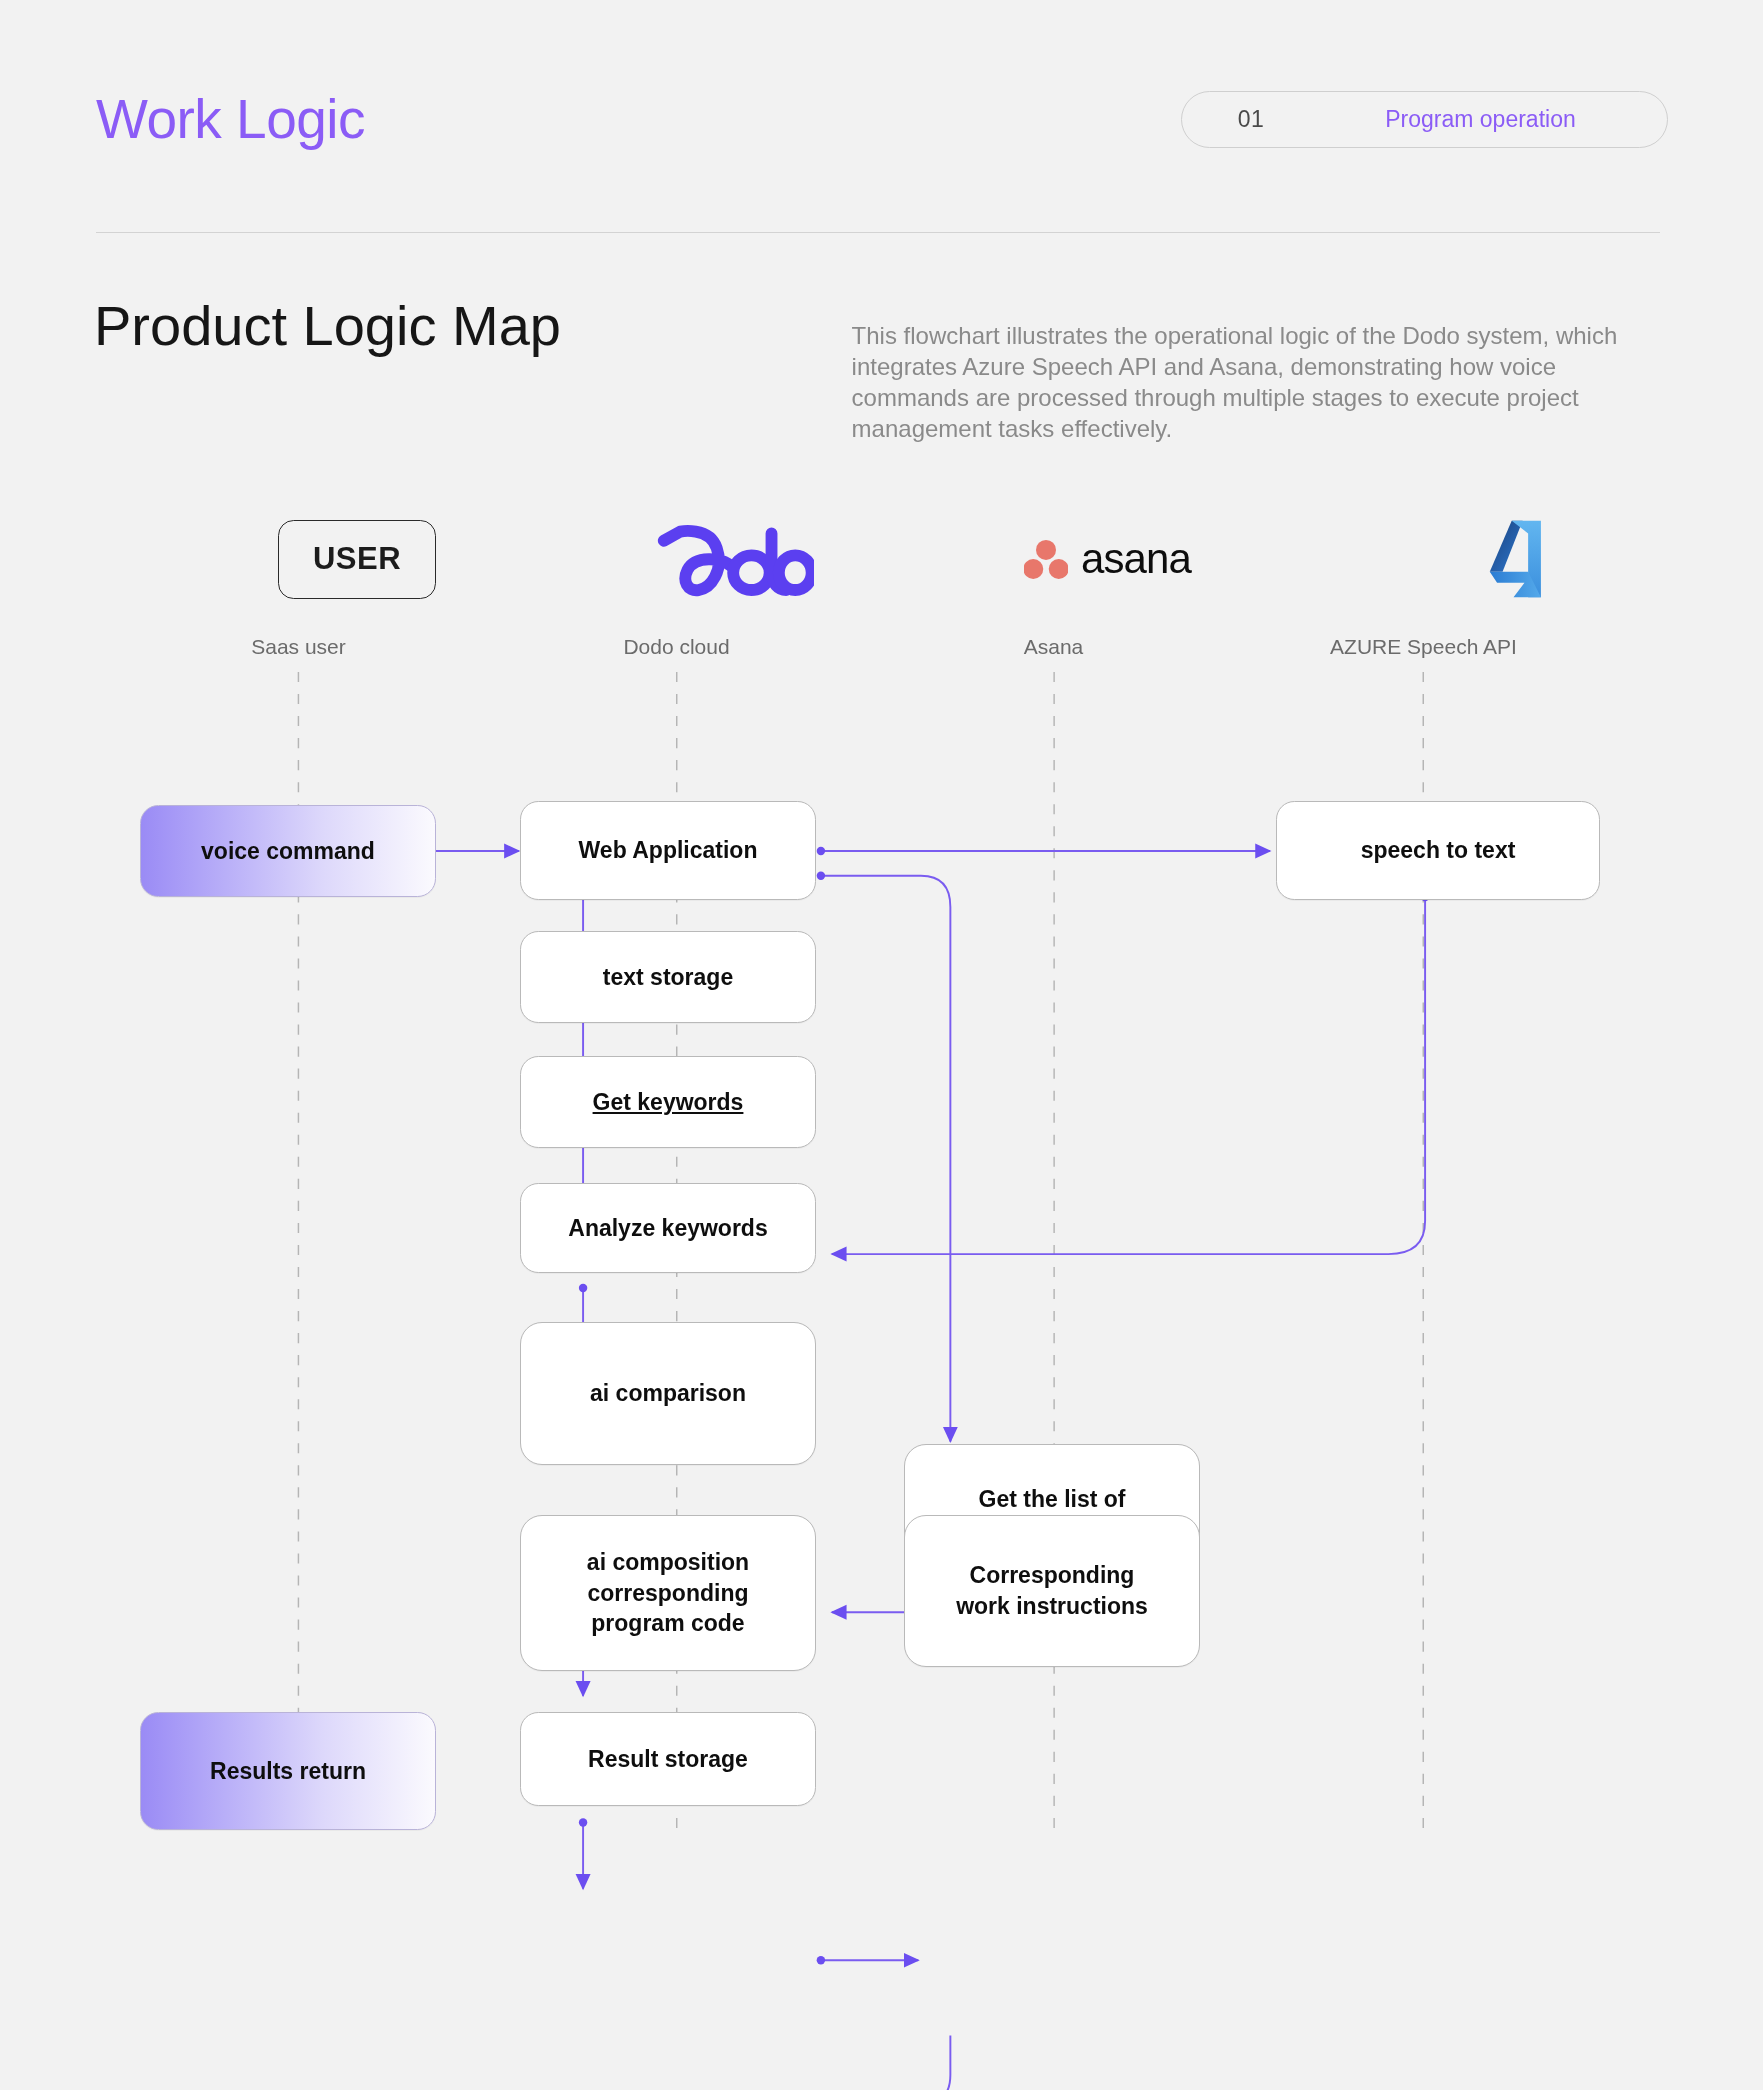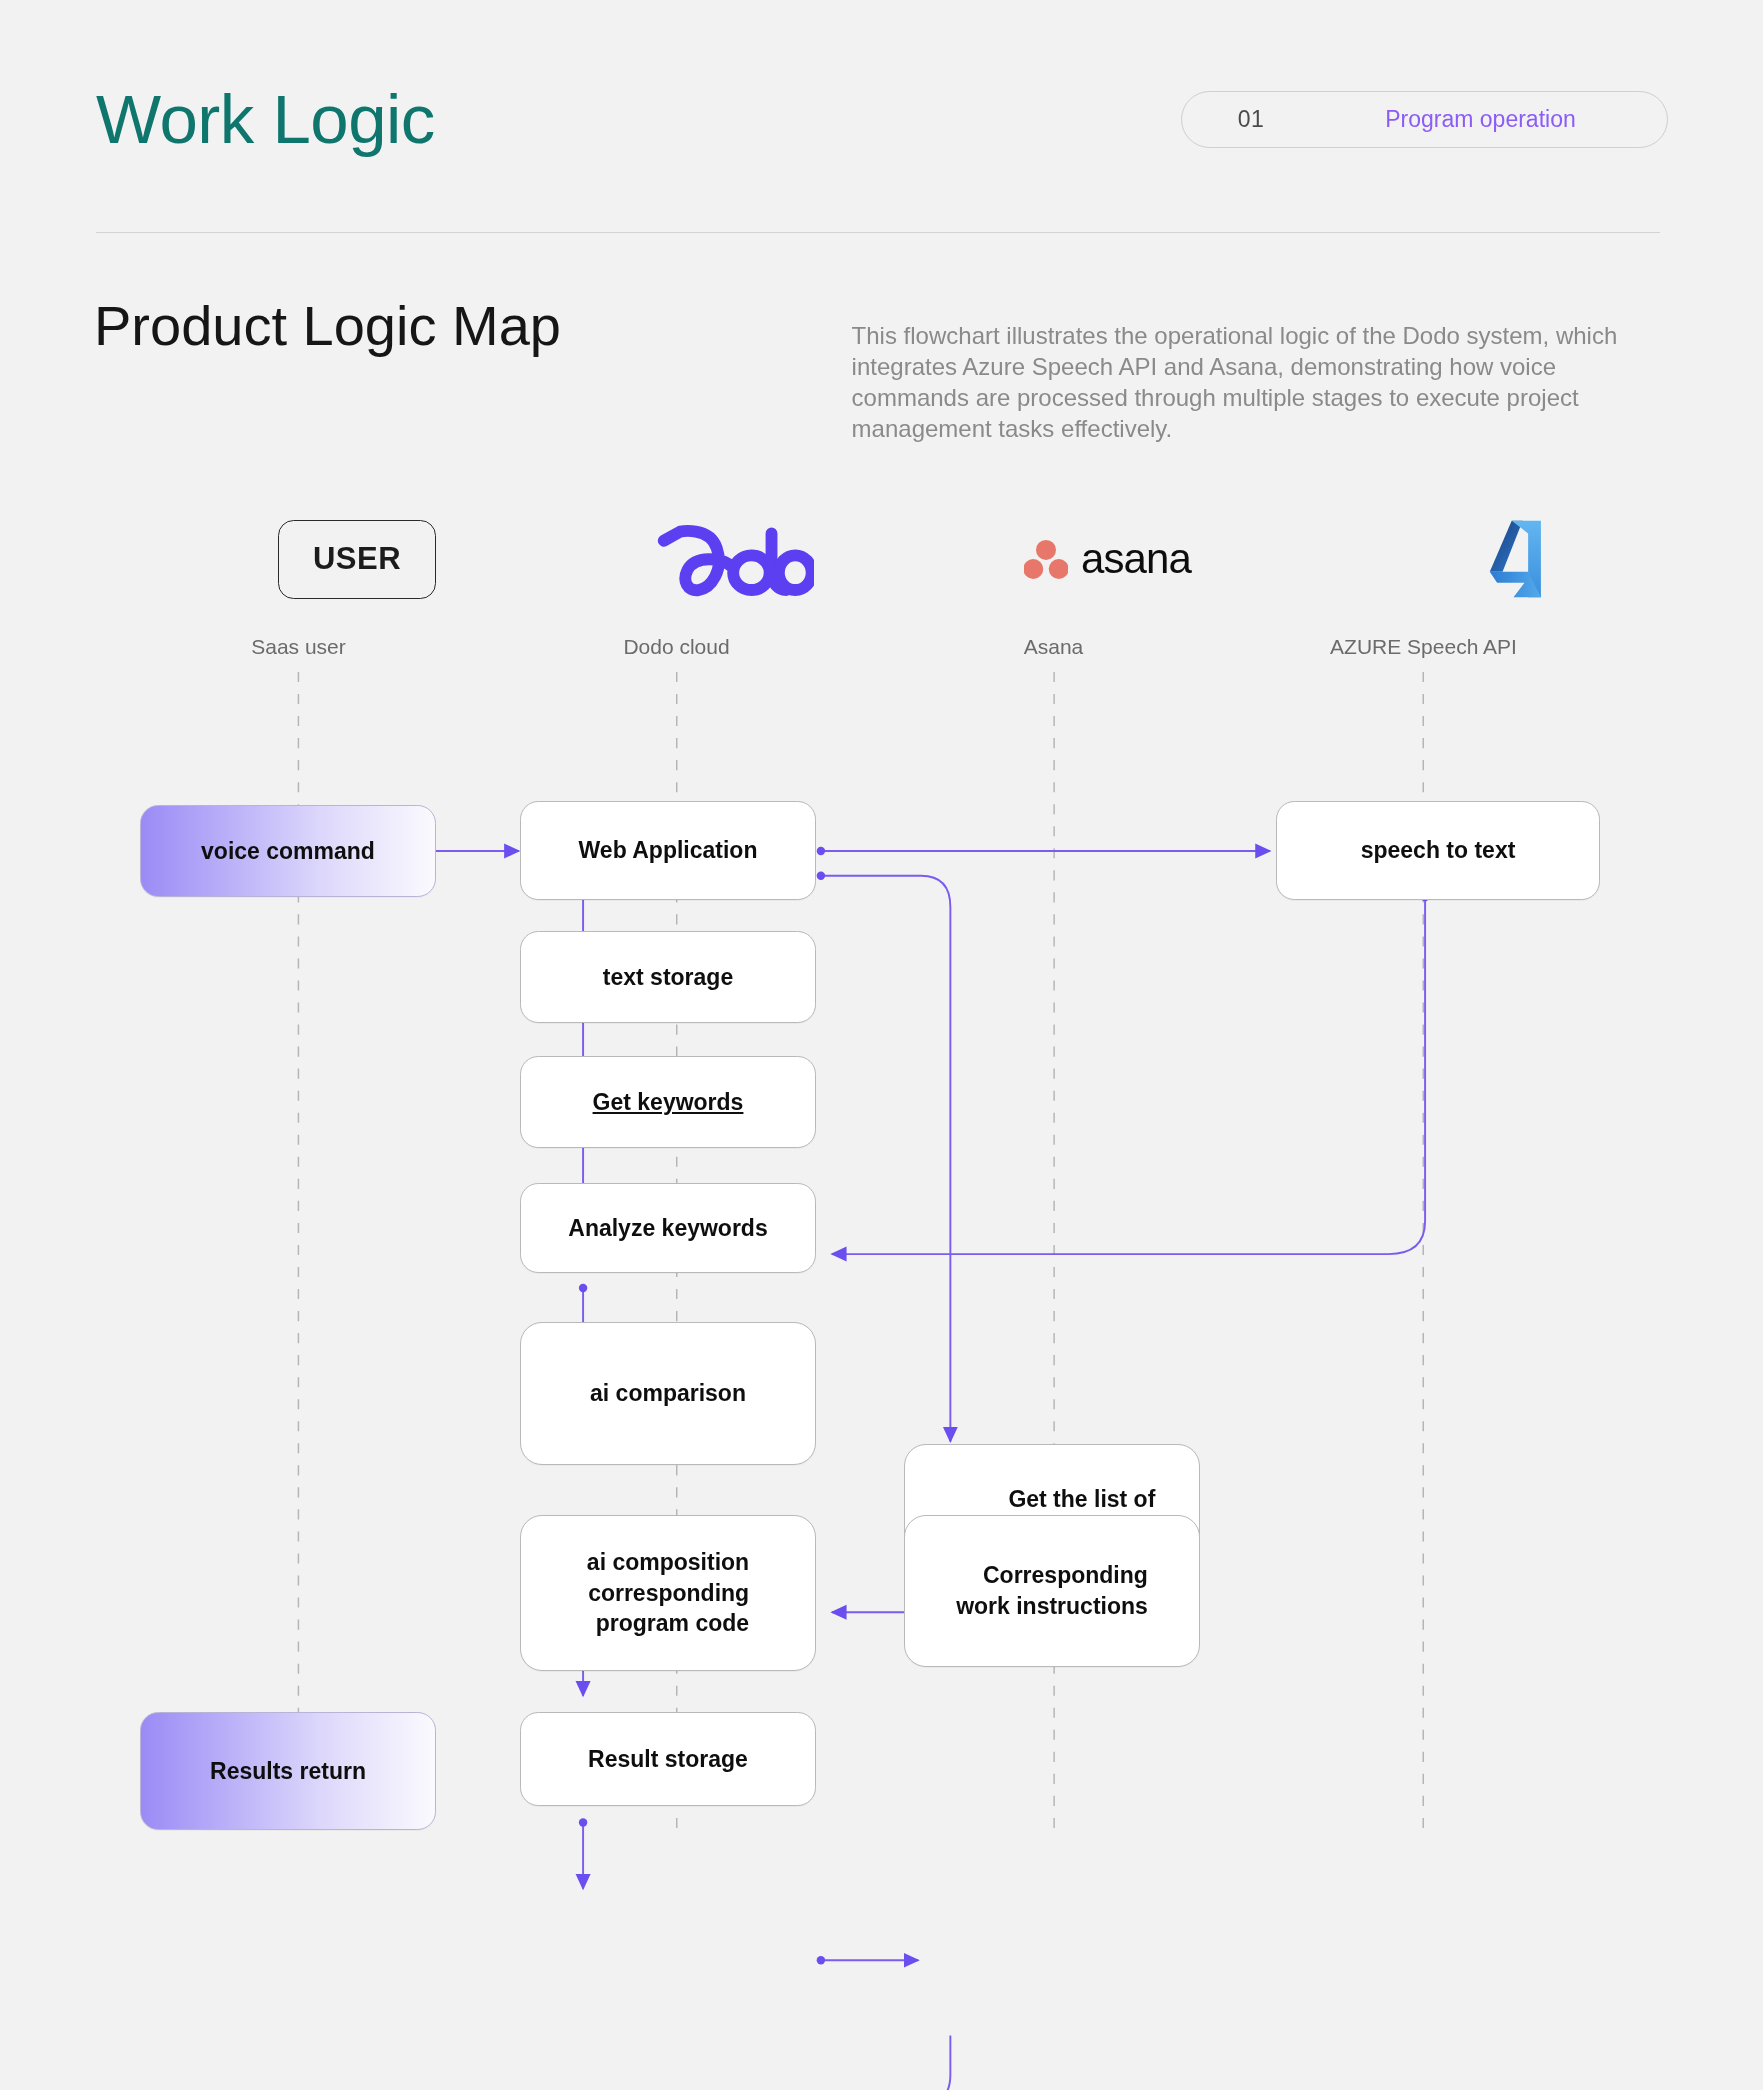--- a/index.html
+++ b/index.html
@@ -22,24 +22,24 @@
     position: absolute;
     left: 96px;
     top: 73px;
     width: 1572px;
     height: 92px;
     display: flex;
     align-items: center;
     justify-content: space-between;
   }
   .title {
-    font-size: 69px;
+    font-size: 55px;
     font-weight: 400;
     letter-spacing: -0.5px;
-    color: #0f766e;
+    color: #8b5cf6;
     line-height: 1;
   }
   .pill {
     width: 487px;
     height: 57px;
     border: 0.9px solid #cfcfcf;
     border-radius: 28.5px;
     display: flex;
     align-items: center;
     background: transparent;
@@ -140,21 +140,21 @@
 
   
   .node {
     position: absolute;
     background: #ffffff;
     border: 0.9px solid #b9b9b9;
     border-radius: 18.4px;
     display: flex;
     align-items: center;
     justify-content: center;
-    text-align: right;
+    text-align: center;
     font-size: 23px;
     font-weight: 700;
     color: #0e0e0e;
     line-height: 1.34;
     padding: 5.5px 13px;
     box-shadow: 0 0.9px 0.9px rgba(0,0,0,0.04);
   }
   .node.accent {
     background: linear-gradient(90deg, #9a8bf5 0%, #b8aef8 28%, #ddd8fb 62%, #fbfafe 100%);
     border: 0.9px solid #b9b3d8;

